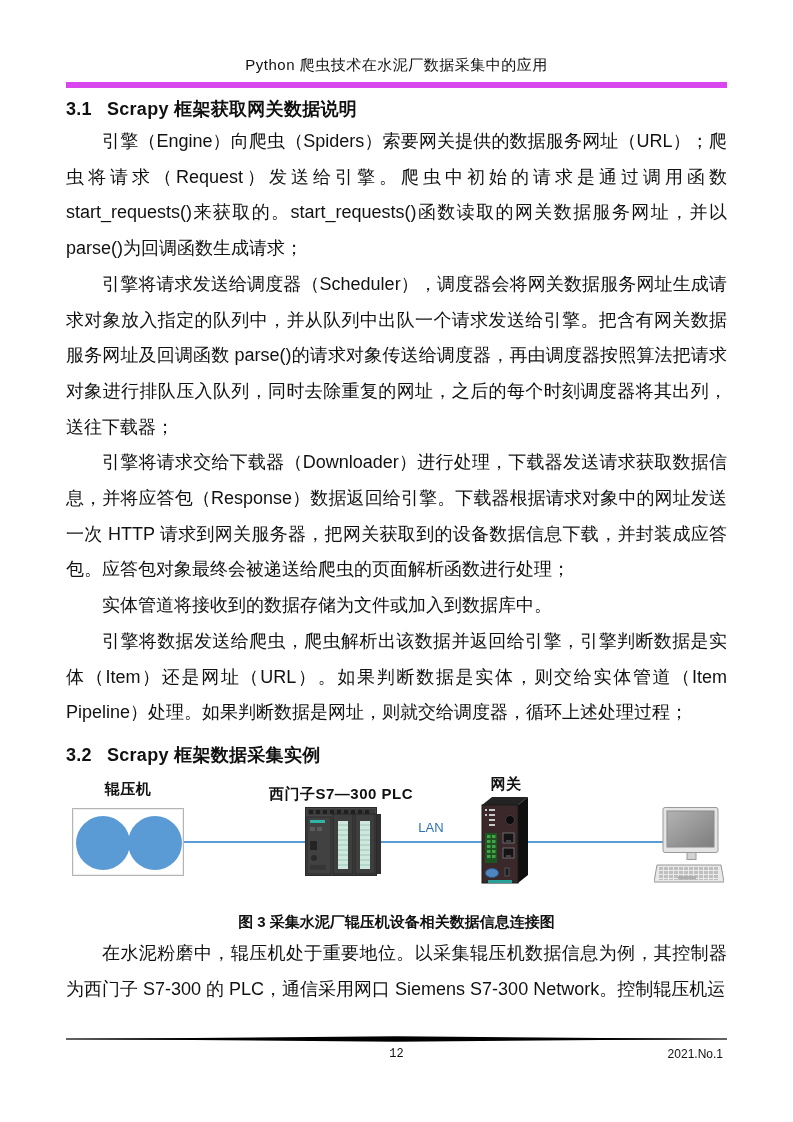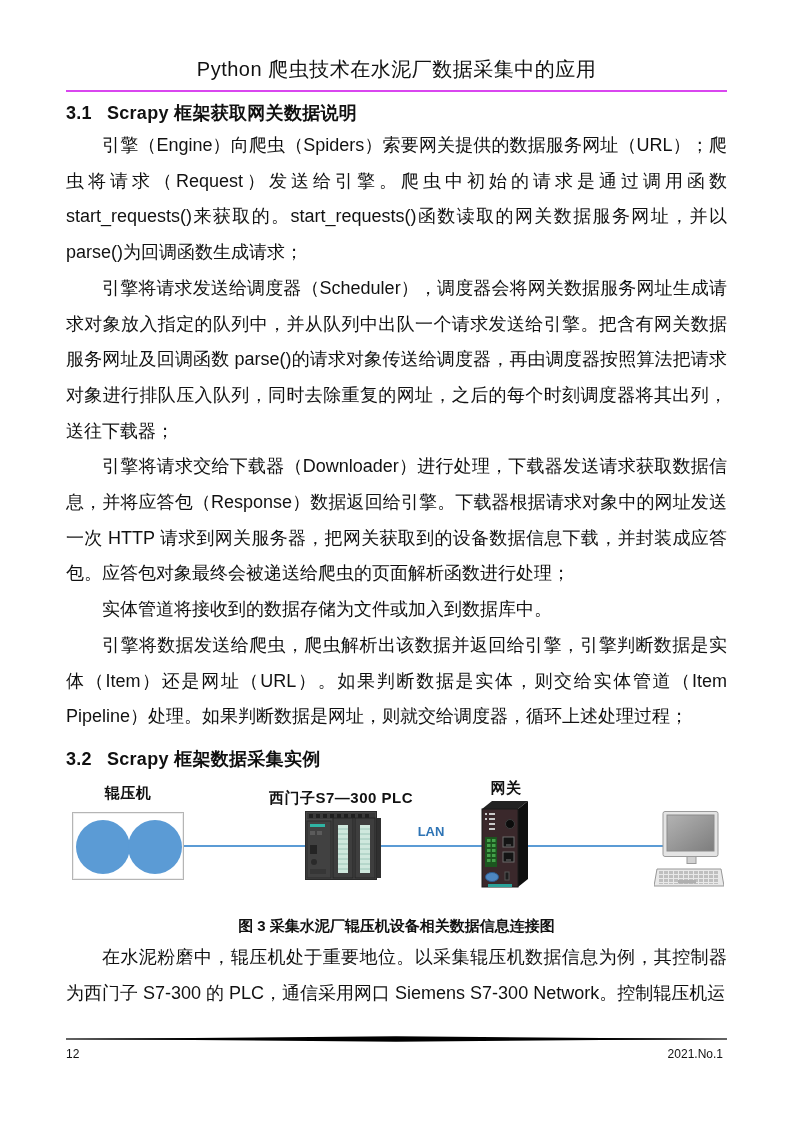--- a/index.html
+++ b/index.html
@@ -10,23 +10,23 @@
     margin:0 auto;
     background:#ffffff;
     font-family:"Liberation Serif", serif;
     color:#111;
     padding:56px 66px 0 66px;
     overflow:hidden;
   }
   .hdr {
     text-align:center;
     font-family:"Liberation Sans", sans-serif;
-    font-size:20px;
+    font-size:15px;
     padding-bottom:7px;
-    border-bottom:2px solid #d946ef;
+    border-bottom:6px solid #d946ef;
     letter-spacing:0.5px;
   }
   .sec-heading {
     display:flex;
     align-items:baseline;
     gap:15px;
     font-family:"Liberation Sans", sans-serif;
     font-weight:bold;
     font-size:18px;
     margin:9px 0 3px 0;
@@ -56,21 +56,21 @@
     position:absolute;
     left:118px; top:69px;
     width:482px; height:2px;
     background:var(--accent,#5b9bd5);
   }
   .lan-label {
     position:absolute;
     left:330px; top:48px; width:70px;
     text-align:center;
     font-family:"Liberation Sans", sans-serif;
-    font-weight:700;
+    font-weight:400;
     font-size:13px;
     color:var(--lan,#2e74b5);
   }
   .roller-box {
     position:absolute;
     left:6px; top:36px;
     width:112px; height:68px;
     background:#fff;
     border:1px solid #b5b5b5;
     box-shadow:0 0 0 1px #eee inset;
@@ -90,21 +90,21 @@
     font-size:15px;
     margin:8px 0 4px 0;
   }
   .footer {
     position:absolute;
     left:66px; right:66px; top:1031px;
     font-family:"Liberation Sans", sans-serif;
     font-size:12px;
   }
   .footer-row { position:relative; height:18px; margin-top:2px; }
-  .footer-page { position:absolute; left:0; right:0; text-align:left; }
+  .footer-page { position:absolute; left:0; right:0; text-align:center;font-family:Liberation Mono, monospace; }
   .footer-issue { position:absolute; right:4px; }
 </style>
 </head>
 <body>
 
 <div class="page">
 
   <div class="hdr">
     <span>Python 爬虫技术在水泥厂数据采集中的应用</span>
   </div>

